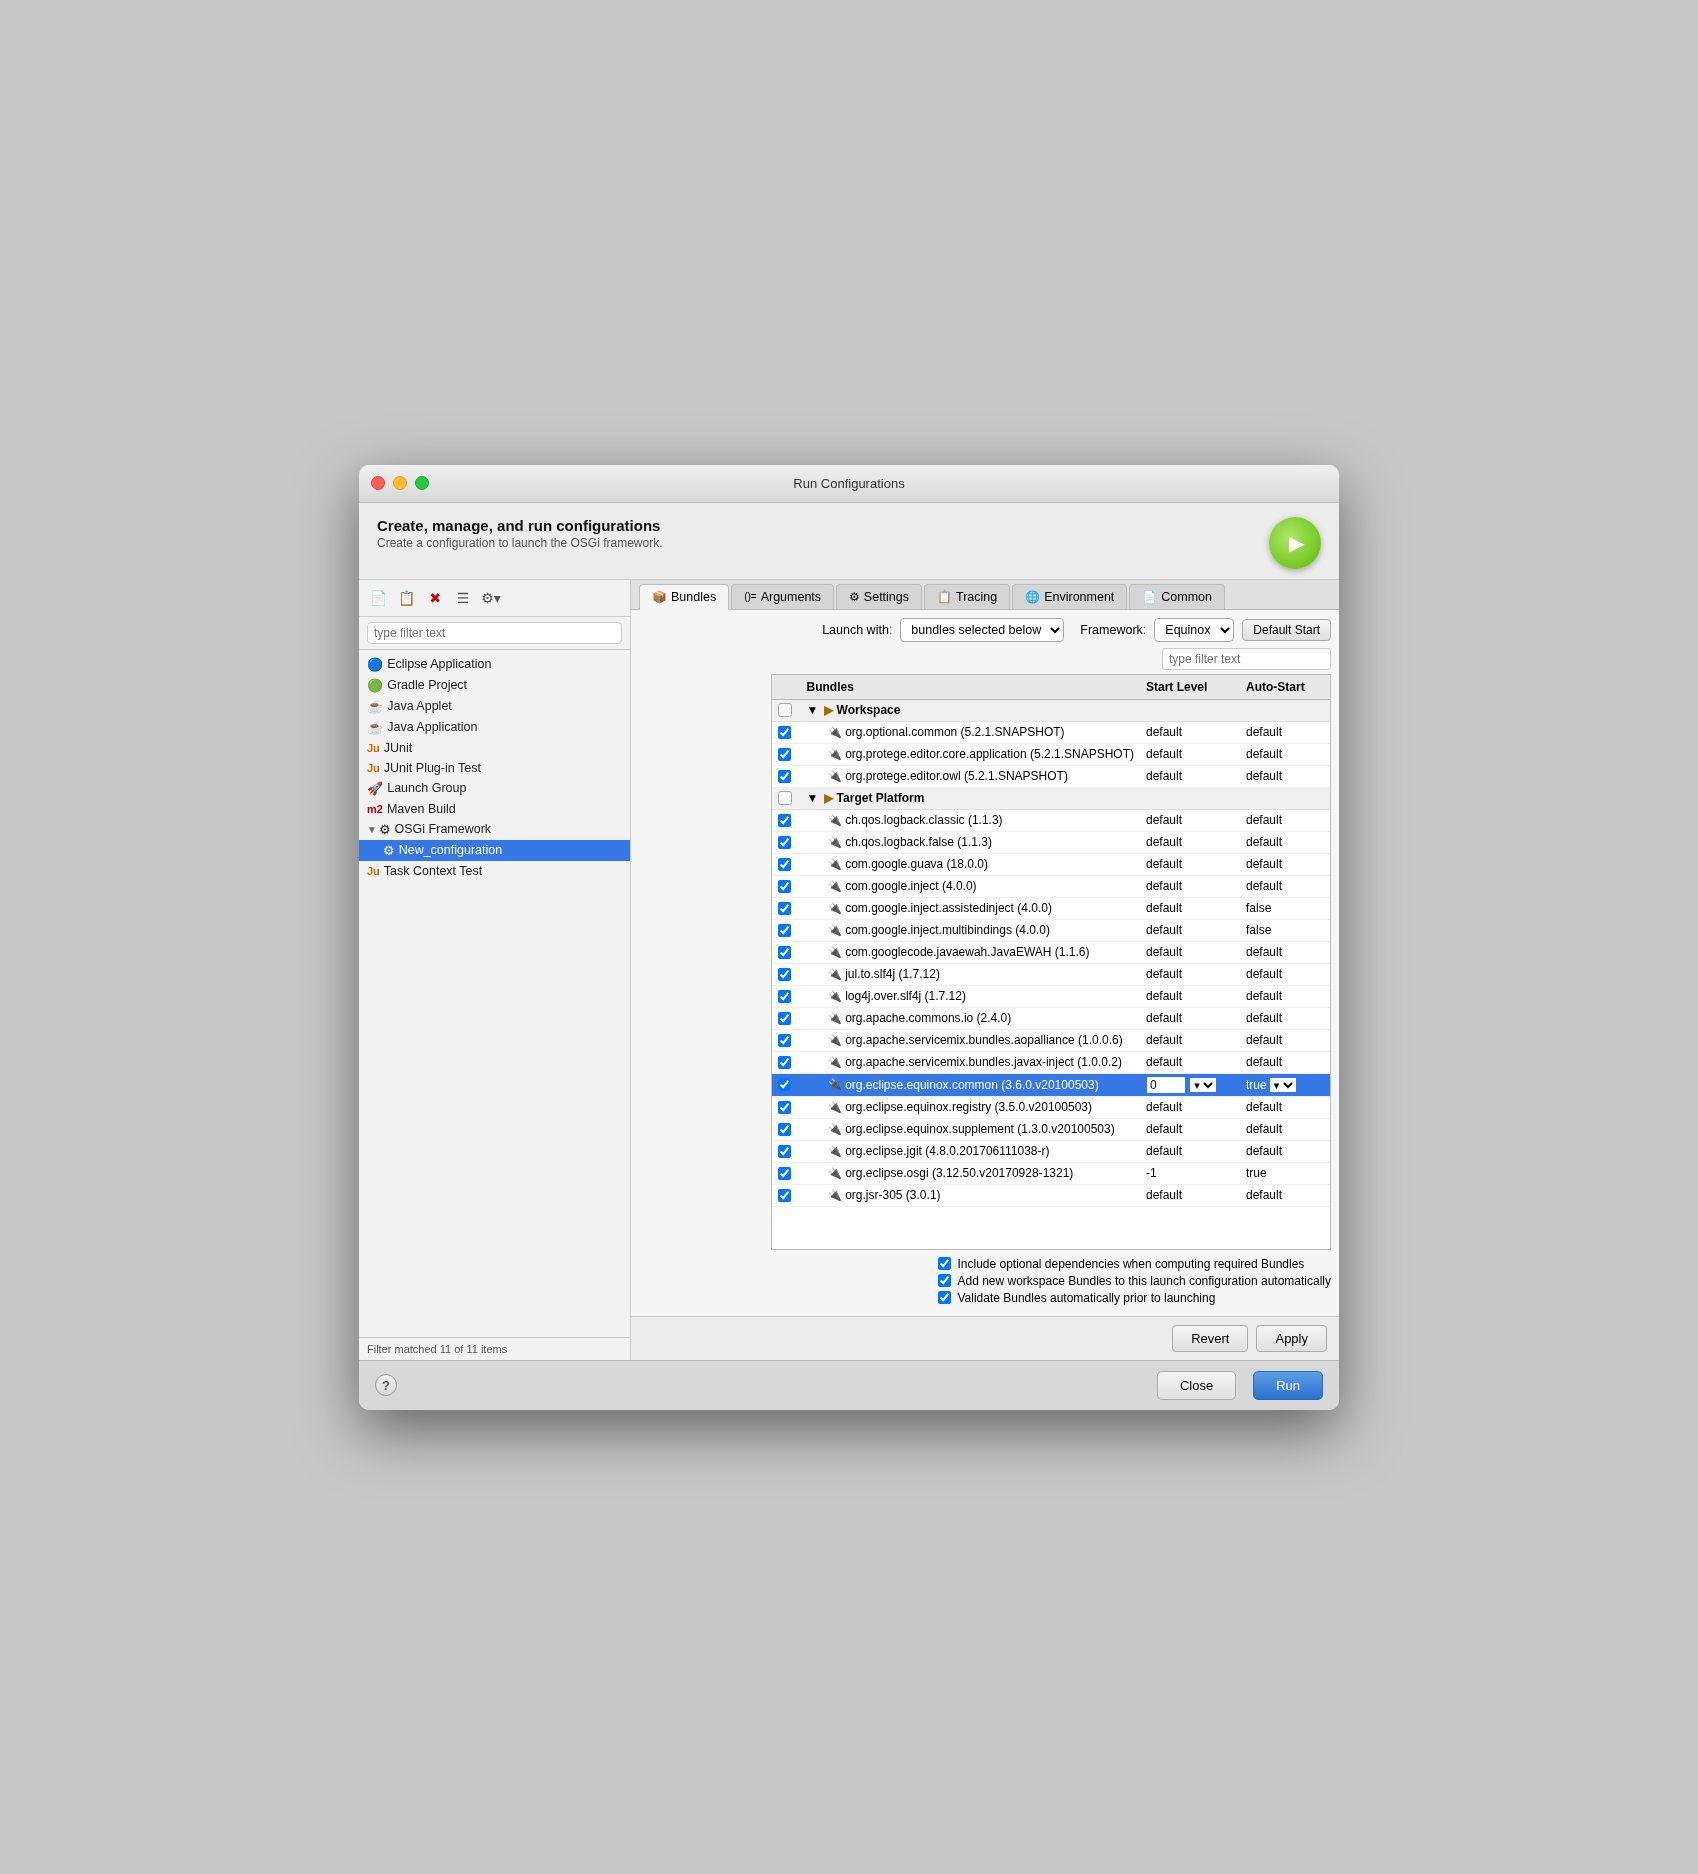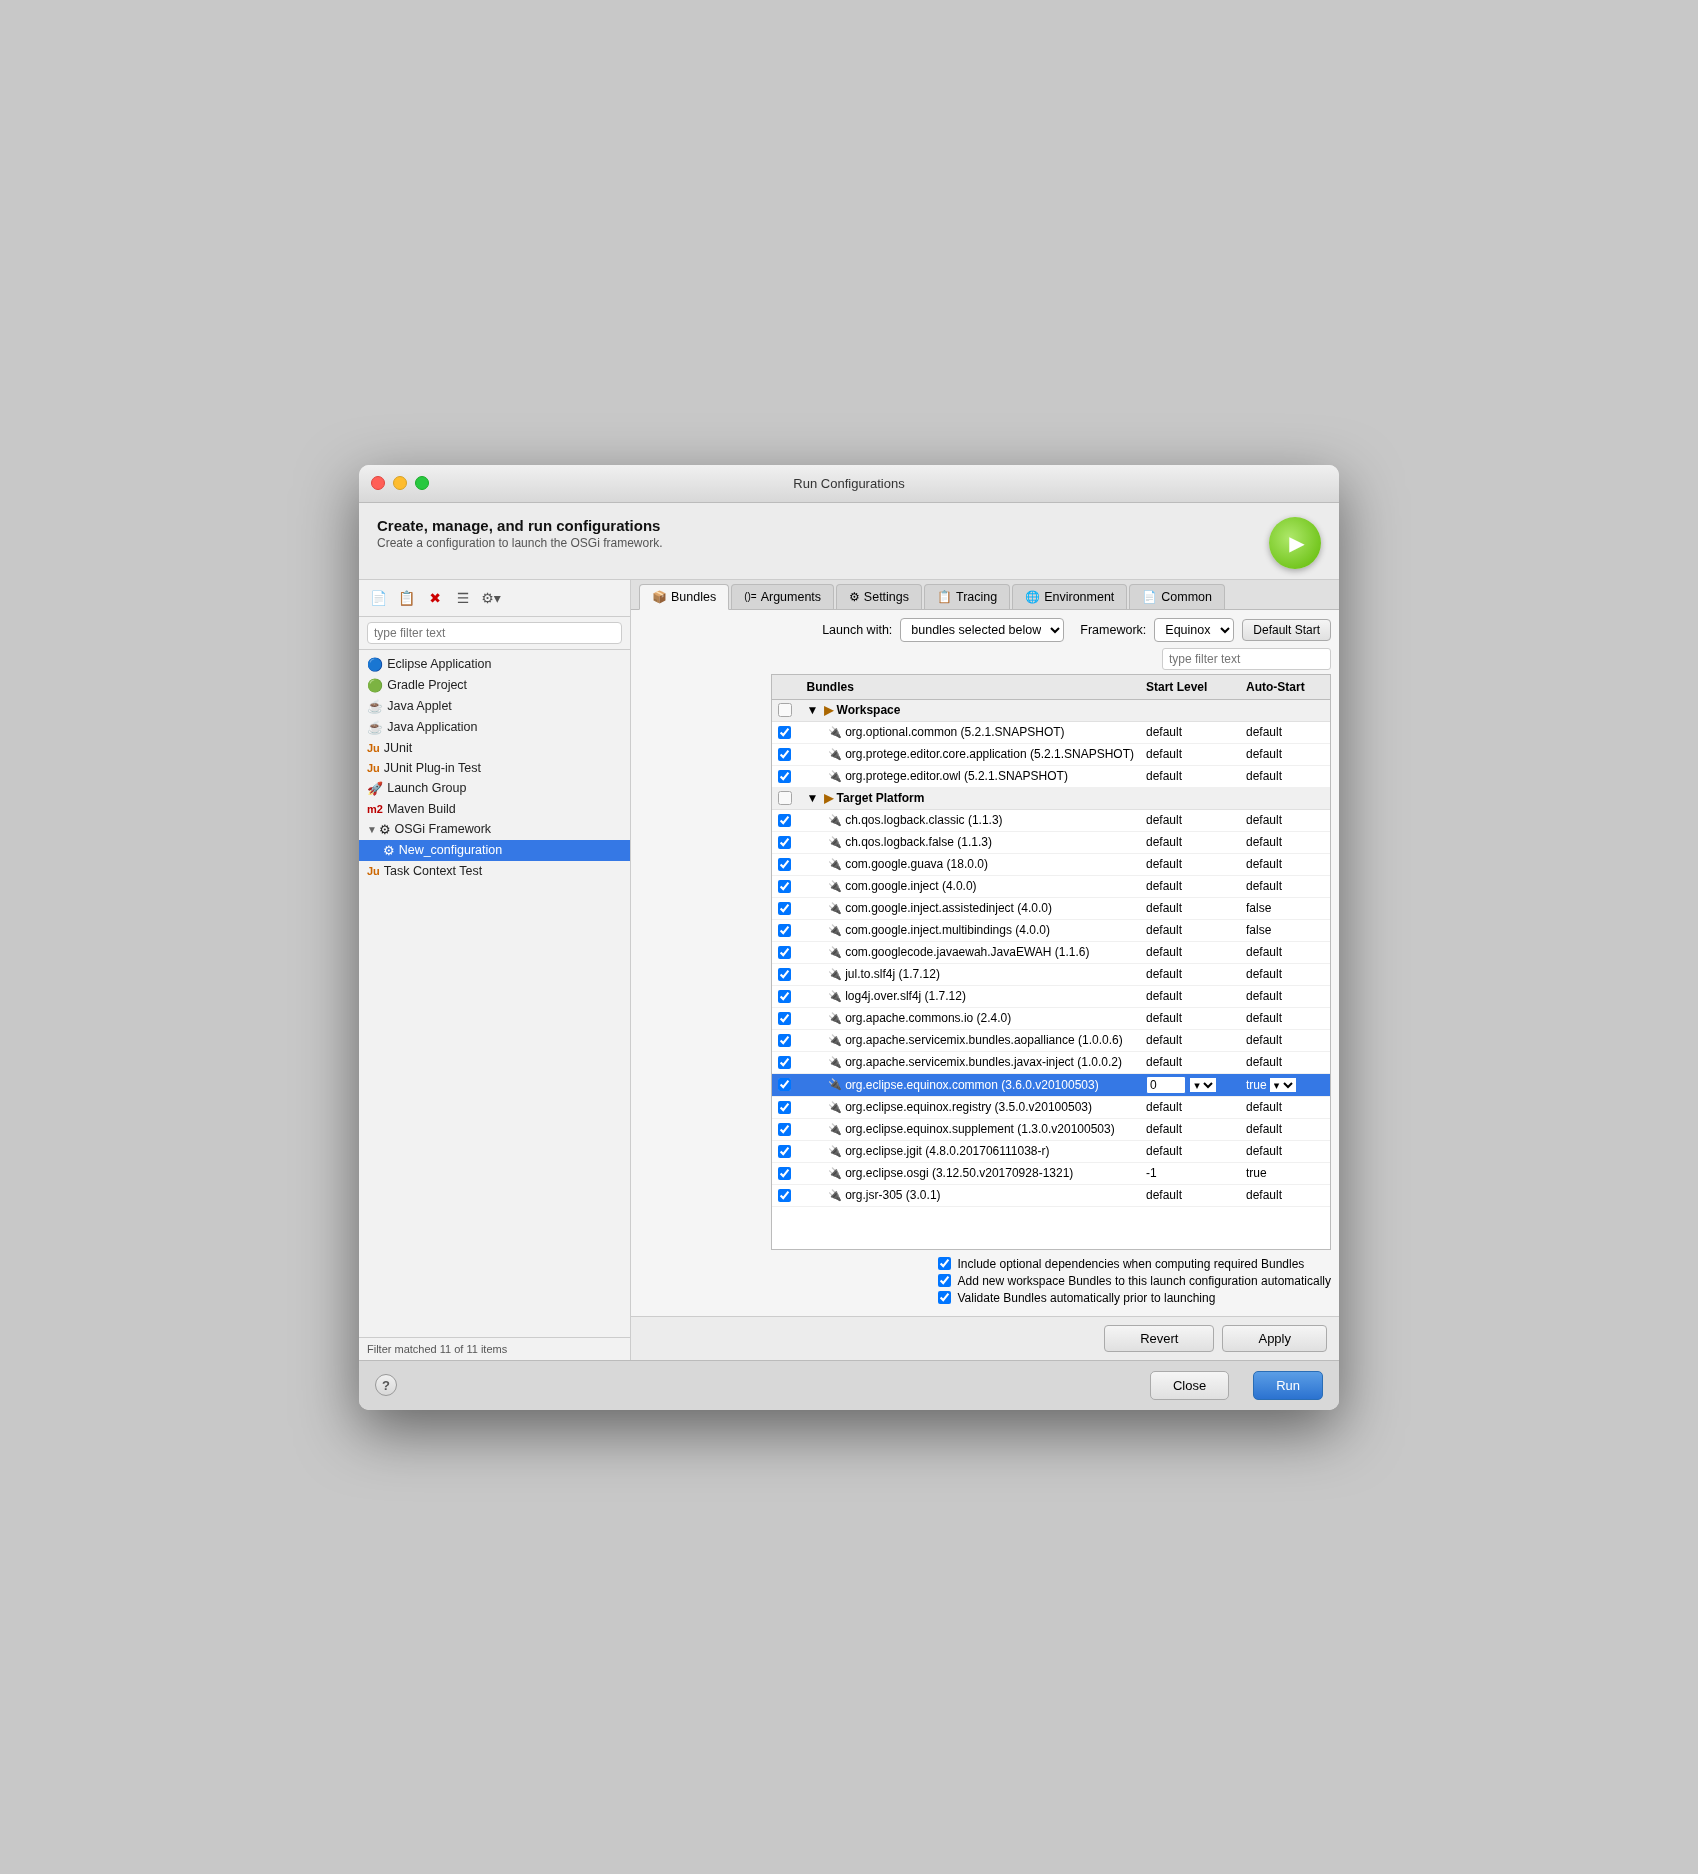--- a/index.html
+++ b/index.html
@@ -260,21 +260,21 @@
     .option-row input[type="checkbox"] { width: 13px; height: 13px; }
     .footer-buttons {
       display: flex;
       justify-content: flex-end;
       gap: 8px;
       padding: 8px 12px;
       border-top: 1px solid #ccc;
       background: #ececec;
     }
     .btn-revert, .btn-apply {
-      padding: 5px 35px;
+      padding: 5px 18px;
       border: 1px solid #aaa;
       border-radius: 4px;
       background: linear-gradient(to bottom, #f5f5f5, #e0e0e0);
       font-size: 13px;
       cursor: pointer;
     }
     .bottom-bar {
       display: flex;
       justify-content: space-between;
       align-items: center;
@@ -284,21 +284,21 @@
     }
     .help-btn {
       width: 22px; height: 22px;
       border-radius: 50%;
       border: 1px solid #999;
       background: linear-gradient(to bottom, #f0f0f0, #d8d8d8);
       display: flex; align-items: center; justify-content: center;
       font-size: 13px; font-weight: bold; color: #555;
       cursor: pointer;
     }
-    .bottom-btns { display: flex; gap: 24px; }
+    .bottom-btns { display: flex; gap: 17px; }
     .btn-close-bottom {
       padding: 6px 22px;
       border: 1px solid #aaa;
       border-radius: 5px;
       background: linear-gradient(to bottom, #f5f5f5, #e0e0e0);
       font-size: 13px;
       cursor: pointer;
     }
     .btn-run {
       padding: 6px 22px;

